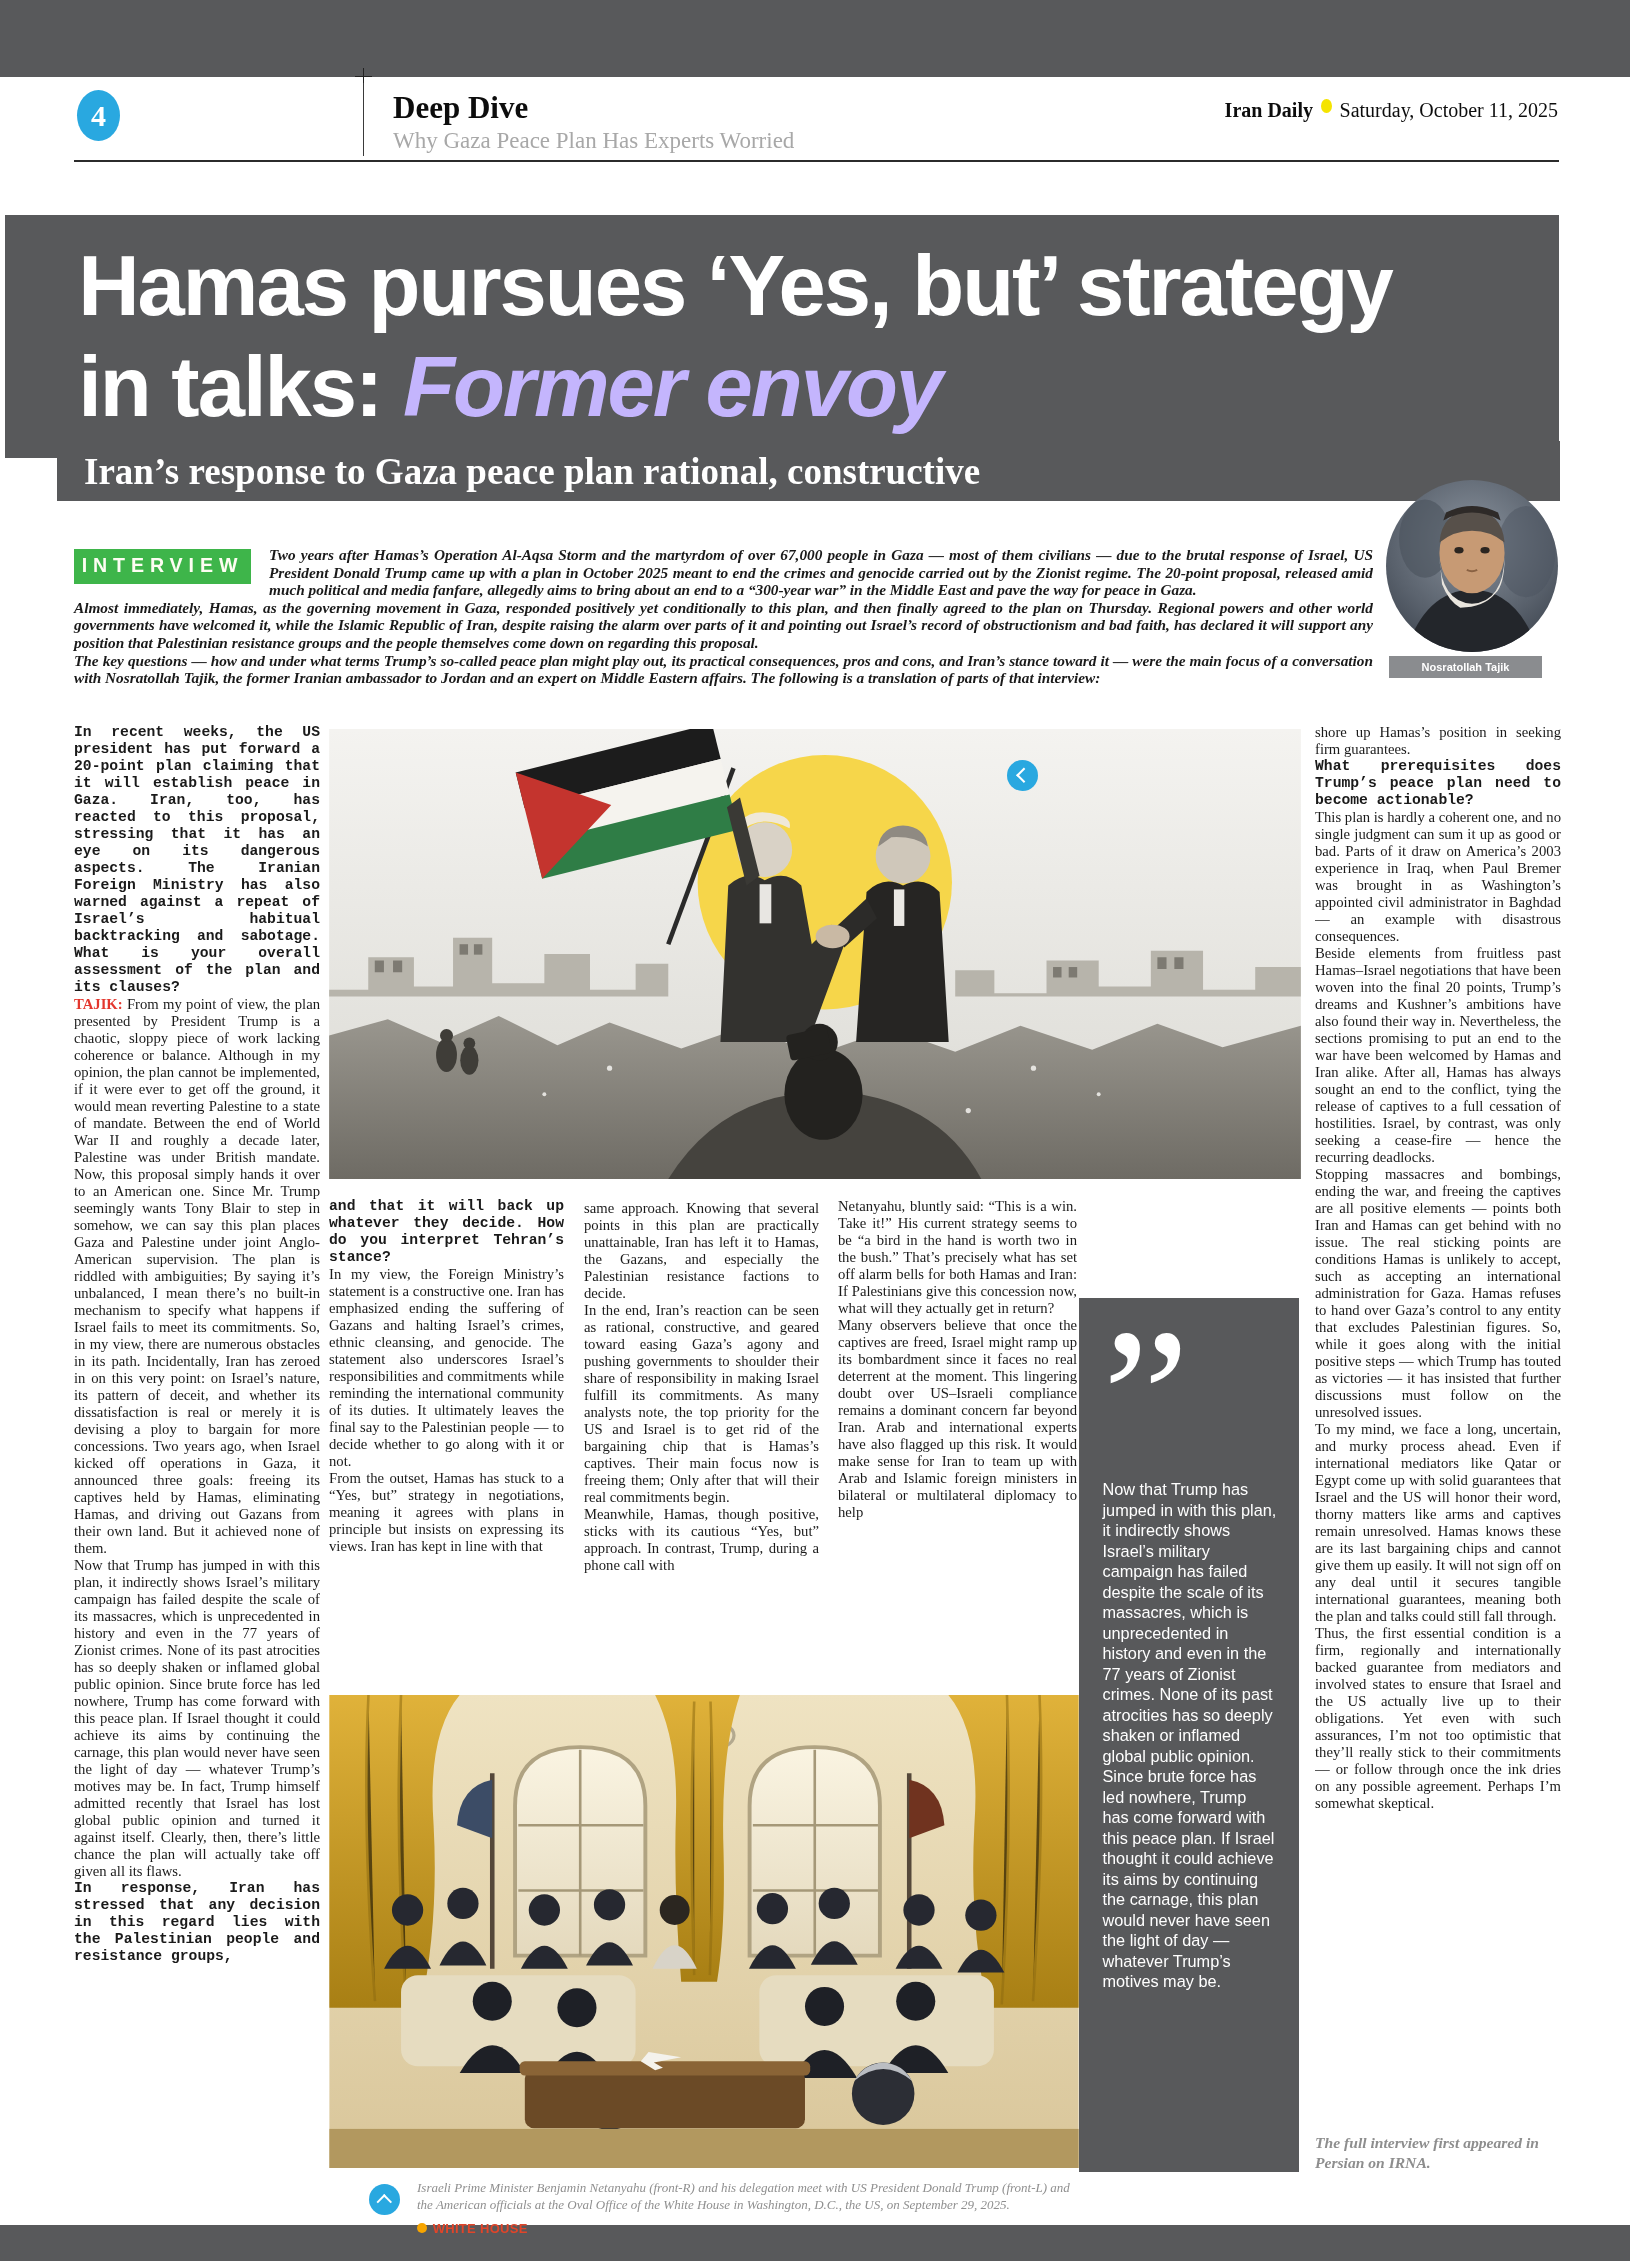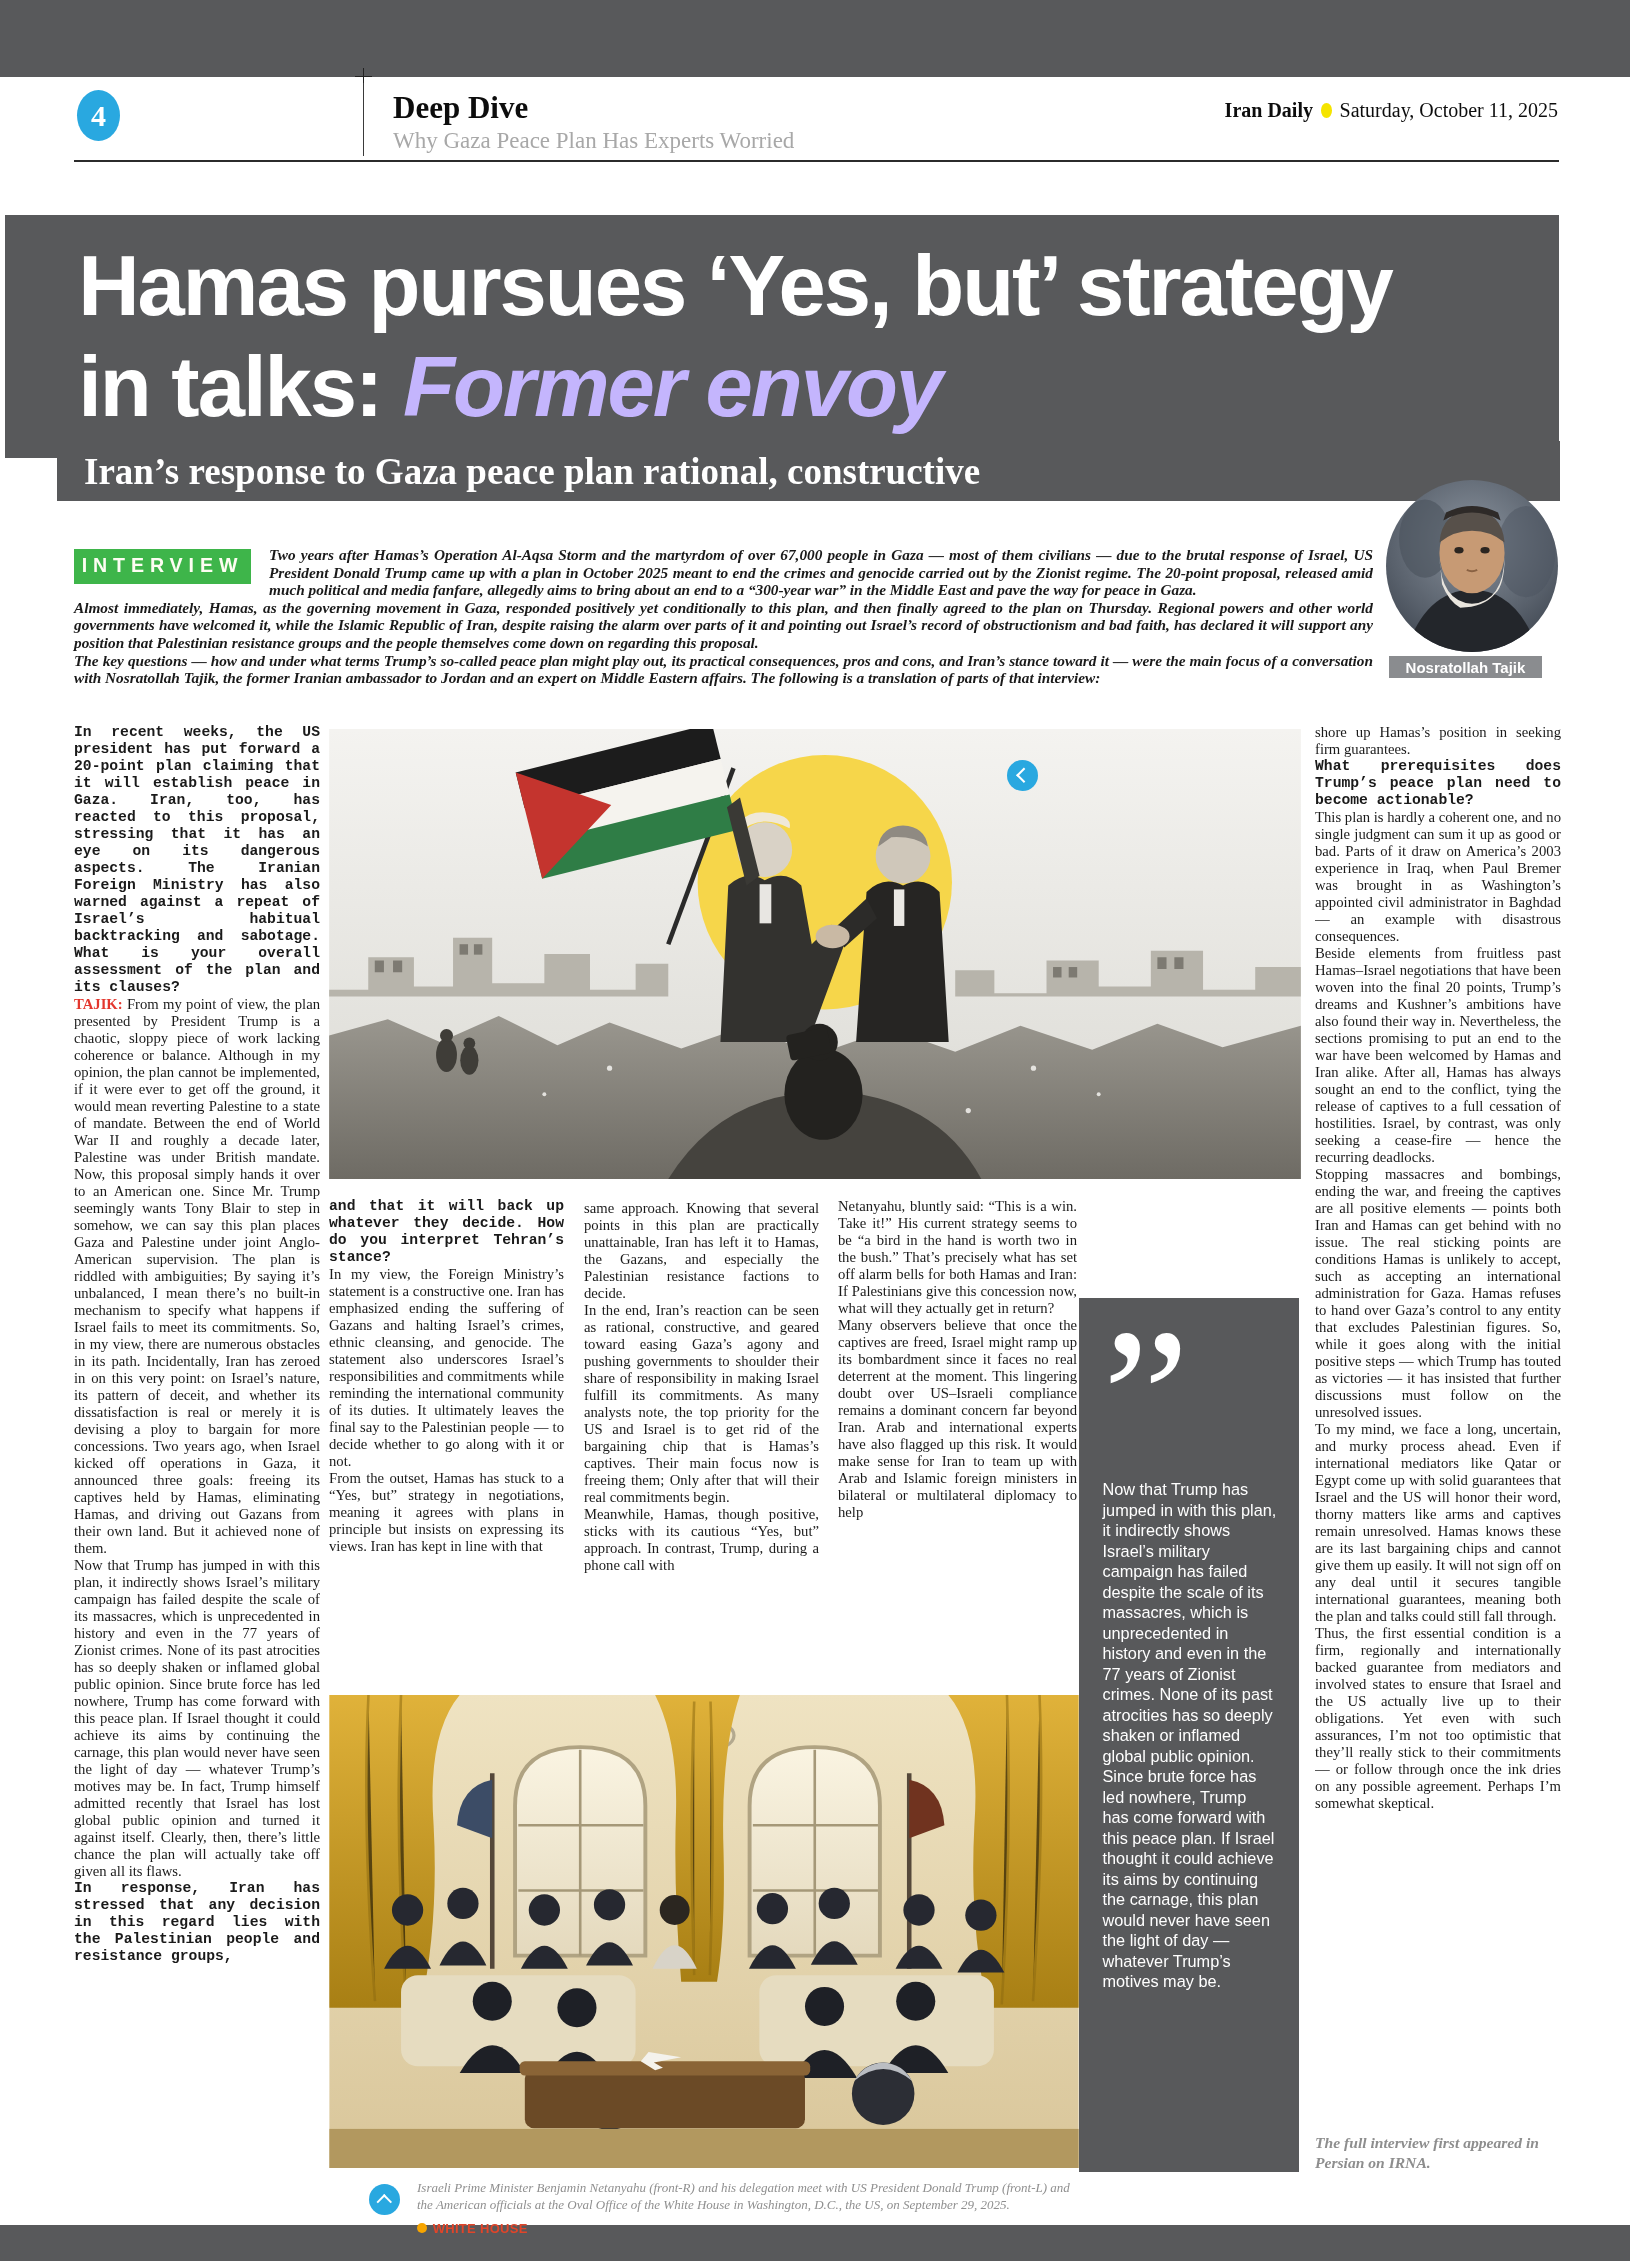--- a/index.html
+++ b/index.html
@@ -12,21 +12,21 @@
   .cropmark:before,.cropmark:after{content:"";position:absolute;background:#222;}
   .cropmark:before{left:7.8px;top:0;width:1.3px;height:17px;}
   .cropmark:after{left:0;top:7.8px;width:17px;height:1.3px;}
   
   .pagenum{position:absolute;left:77px;top:90px;width:43px;height:51px;border-radius:50%;
            background:#29a8e0;color:#fff;font-weight:bold;font-size:30px;
            display:flex;align-items:center;justify-content:center;}
   .hdr-divider{position:absolute;left:363px;top:83px;width:1.3px;height:73px;background:#3a3a3a;}
   .section-title{position:absolute;left:393px;top:90px;font-size:31px;font-weight:bold;color:#0d0d0d;}
   .section-sub{position:absolute;left:393px;top:128px;font-size:23px;color:#a8a8a8;}
-  .masthead{position:absolute;right:72px;top:99px;display:flex;align-items:center;gap:7.8px;
+  .masthead{position:absolute;right:72px;top:99px;display:flex;align-items:flex-start;gap:7.8px;
             font-size:20px;color:#0d0d0d;}
   .masthead .name{font-weight:bold;}
   .masthead .dot{width:11px;height:14.3px;border-radius:50%;background:#f5e400;}
   .hdr-rule{position:absolute;left:74px;top:160px;width:1485px;height:2px;background:#2b2b2b;}
   
   .headline-box{position:absolute;left:5.2px;top:215px;width:1554px;height:243px;background:#58595b;}
   .headline{position:absolute;left:73px;top:19.6px;font-family:"Liberation Sans",sans-serif;
             font-weight:bold;font-size:85px;line-height:101px;letter-spacing:-2px;color:#ffffff;white-space:nowrap;}
   .headline .hl{color:#c4b5fd;font-style:italic;}
   .subhead-band{position:absolute;left:57px;top:441px;width:1503px;height:60px;background:#58595b;
@@ -36,21 +36,21 @@
   .intro{position:absolute;left:74px;top:546px;width:1299px;font-weight:bold;font-style:italic;
          font-size:15.3px;line-height:17.6px;text-align:justify;}
   .int-label{float:left;width:177px;height:35px;margin:2.6px 18px 6.5px 0;background:#3eb54a;
              color:#fdfdf2;font-family:"Liberation Sans",sans-serif;font-style:normal;
              font-size:19.6px;font-weight:bold;letter-spacing:5.9px;
              display:flex;align-items:center;justify-content:center;}
   .intro p{margin:0;}
   
   .portrait{position:absolute;left:1386px;top:480px;width:172px;height:172px;border-radius:50%;overflow:hidden;}
   .portrait-label{position:absolute;left:1389px;top:656px;width:153px;height:22px;background:#8a8c8f;
-                  color:#fff;font-family:"Liberation Sans",sans-serif;font-size:15px;font-weight:bold;
+                  color:#fff;font-family:"Liberation Sans",sans-serif;font-size:11px;font-weight:bold;
                   display:flex;align-items:center;justify-content:center;}
   
   .col{position:absolute;font-size:14.7px;line-height:17px;text-align:justify;overflow:hidden;
        -webkit-hyphens:auto;hyphens:auto;}
   .col p{margin:0;}
   .col p.gap{}
   .q{font-weight:bold;font-family:Liberation Mono, monospace;}
   .red-label{color:#e3372e;font-weight:bold;}
   .col1{left:74px;top:724px;width:246px;height:1377px;}
   .col2{left:329px;top:1198px;width:235px;height:488px;}

